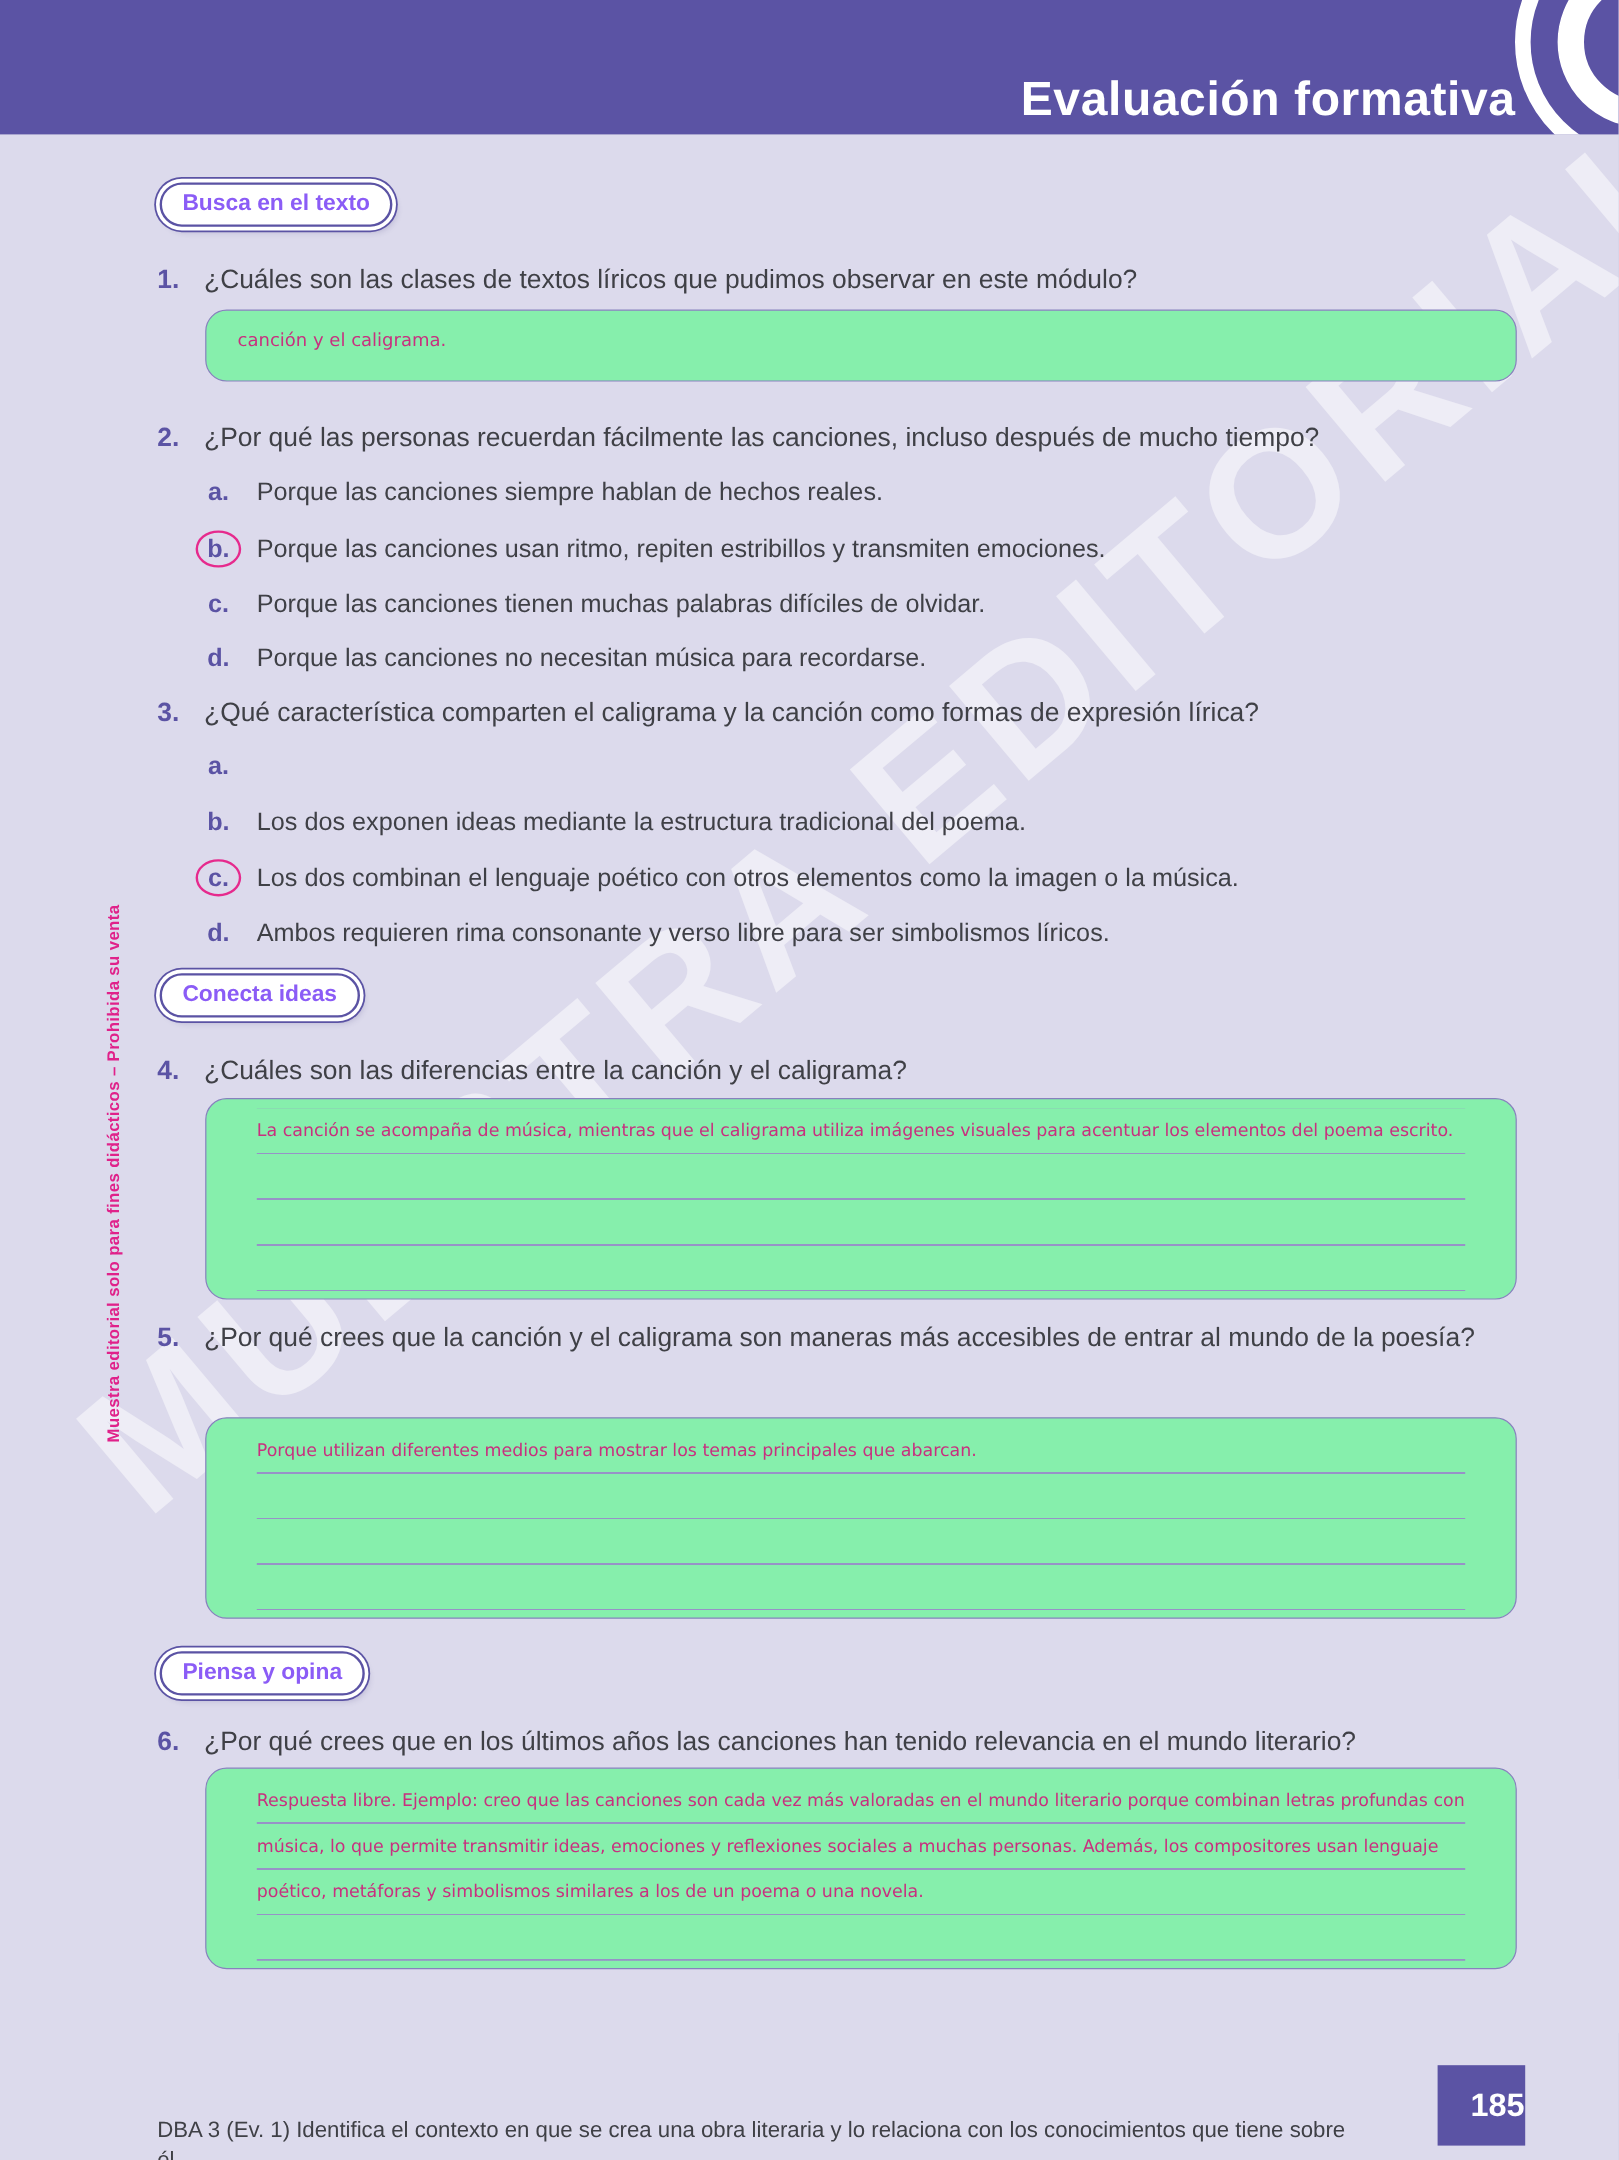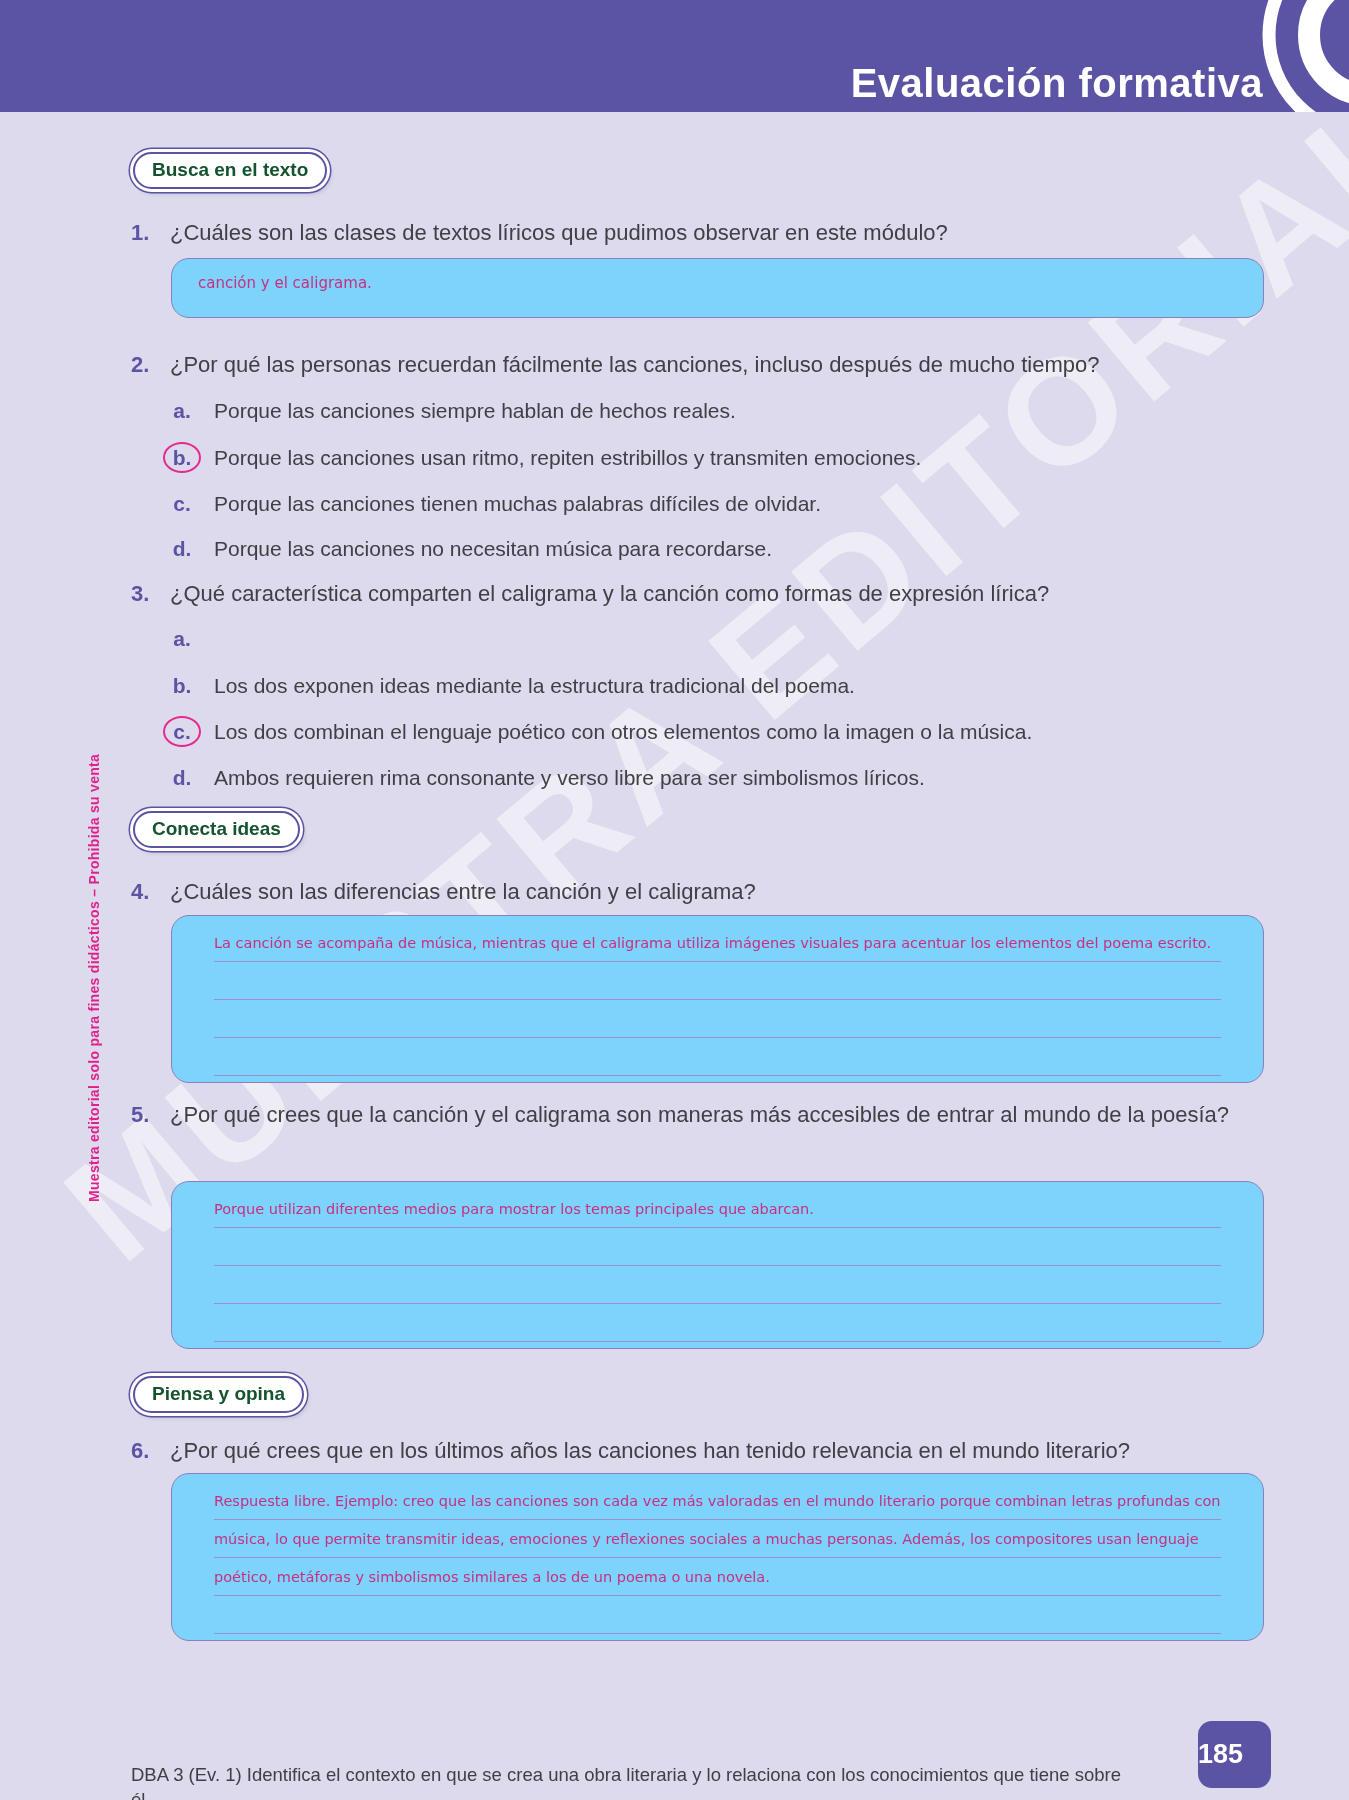--- a/index.html
+++ b/index.html
@@ -26,57 +26,57 @@
     writing-mode:vertical-rl; transform:rotate(180deg);
     color:#e0218a; font-size:14px; font-weight:bold; letter-spacing:0.3px; z-index:1;
   }
   
   .badge {
     position:absolute; left:133px; background:#ffffff;
     border:2px solid #5b53a4; border-radius:999px; padding:5px 17px 6px;
     box-shadow:0 0 0 3px #ffffff, 0 0 0 4.5px #5b53a4, 3px 4px 5px rgba(60,50,120,0.25);
     z-index:1;
   }
-  .badge span { color:#14532d; font-size:19px; font-weight:bold; }
+  .badge span { color:#8b5cf6; font-size:19px; font-weight:bold; }
   
   .q { position:absolute; left:131px; width:1135px; display:flex; z-index:1; }
   .qnum { flex:0 0 39px; width:39px; color:#5b53a4; font-weight:bold; font-size:22px; line-height:1.4; }
   .qtext { color:#3f4046; font-size:22px; line-height:1.4; text-align:justify; }
   
   .opt { position:absolute; left:171px; width:1095px; display:flex; align-items:flex-start; z-index:1; }
   .letter-cell { flex:0 0 43px; width:43px; }
   .letter {
     display:inline-flex; align-items:center; justify-content:center;
     width:38px; height:31px; margin-left:-8px; margin-top:-2px;
     border:2.5px solid transparent; border-radius:50%;
     color:#5b53a4; font-weight:bold; font-size:21px;
   }
   .letter.circled { border-color:#e62a8d; }
   .opt-text { color:#3f4046; font-size:21px; line-height:1.35; }
   
   .ansbox {
-    position:absolute; left:171px; width:1093px; background:#7dd3fc;
+    position:absolute; left:171px; width:1093px; background:#86efac;
     border:1.5px solid #8781bd; border-radius:18px; z-index:1;
   }
   .handwriting {
     padding:15px 26px; color:#c8307f; font-size:15px;
     font-family:"DejaVu Sans", sans-serif;
   }
   .ruled {
     margin:8px 42px 0; height:152px;
     color:#c8307f; font-size:14.5px; line-height:38px;
     font-family:"DejaVu Sans", sans-serif;
     background-image:repeating-linear-gradient(to bottom,
       transparent 0px, transparent 36.6px, #9792c7 36.6px, #9792c7 38px);
   }
   
   .footer-text { position:absolute; left:131px; top:1723px; width:990px; color:#3f4046; font-size:18.5px; line-height:1.35; z-index:1;margin-top:40px; }
   .page-num {
     position:absolute; left:1198px; top:1721px; width:73px; height:67px;
-    background:#5b53a4; border-radius:14px; display:flex; align-items:center; justify-content:flex-start; z-index:1;
+    background:#5b53a4; border-radius:0; display:flex; align-items:center; justify-content:center; z-index:1;padding-left:27px;
   }
   .page-num span { color:#ffffff; font-size:27px; font-weight:bold; }
 </style>
 </head>
 <body>
 
 <div class="page">
 
   <div class="watermark">MUESTRA EDITORIAL</div>
 

